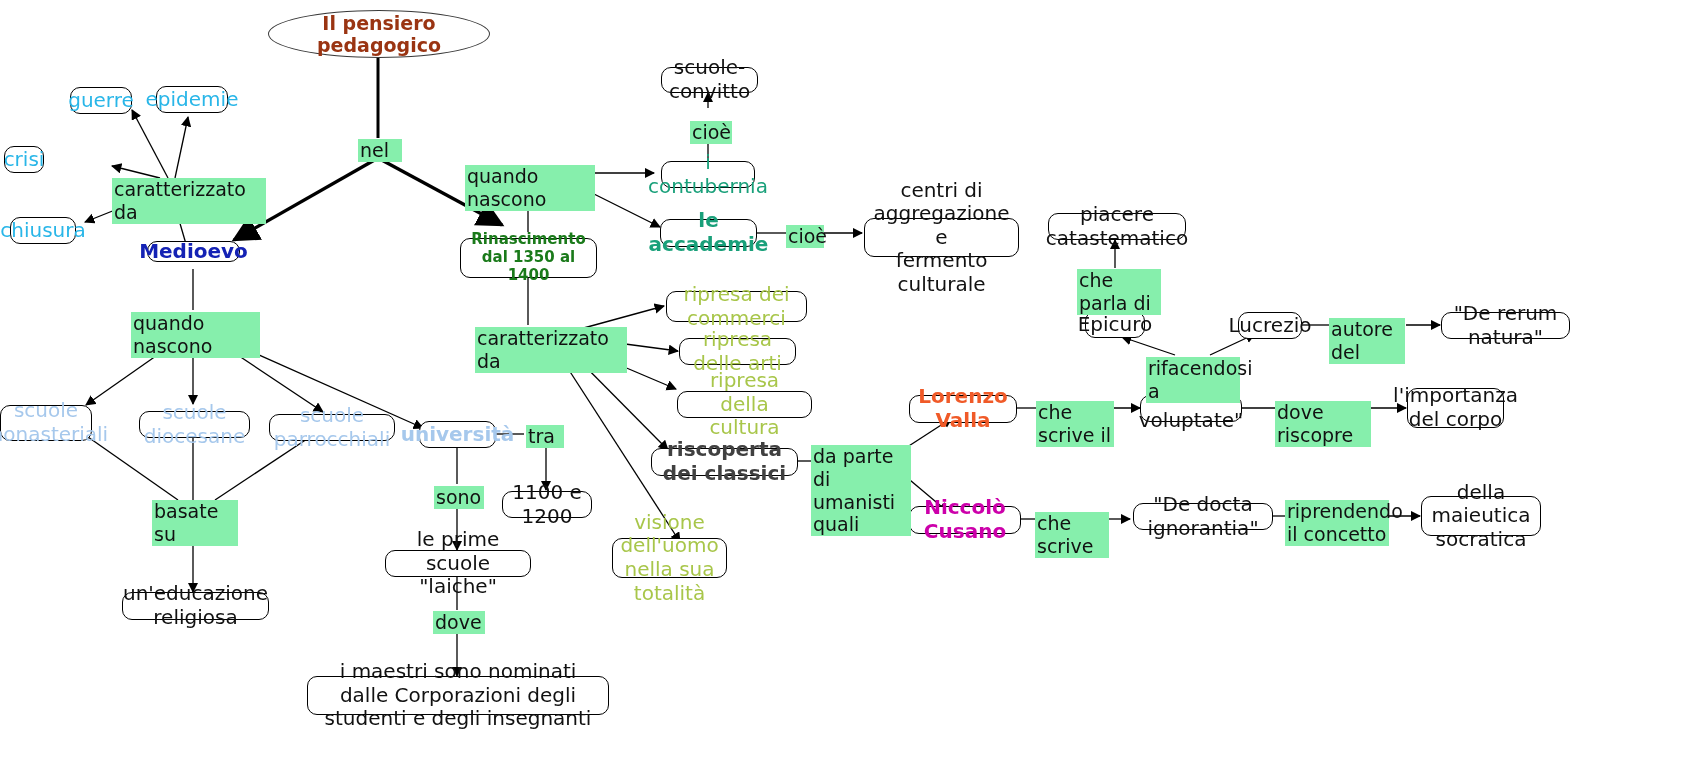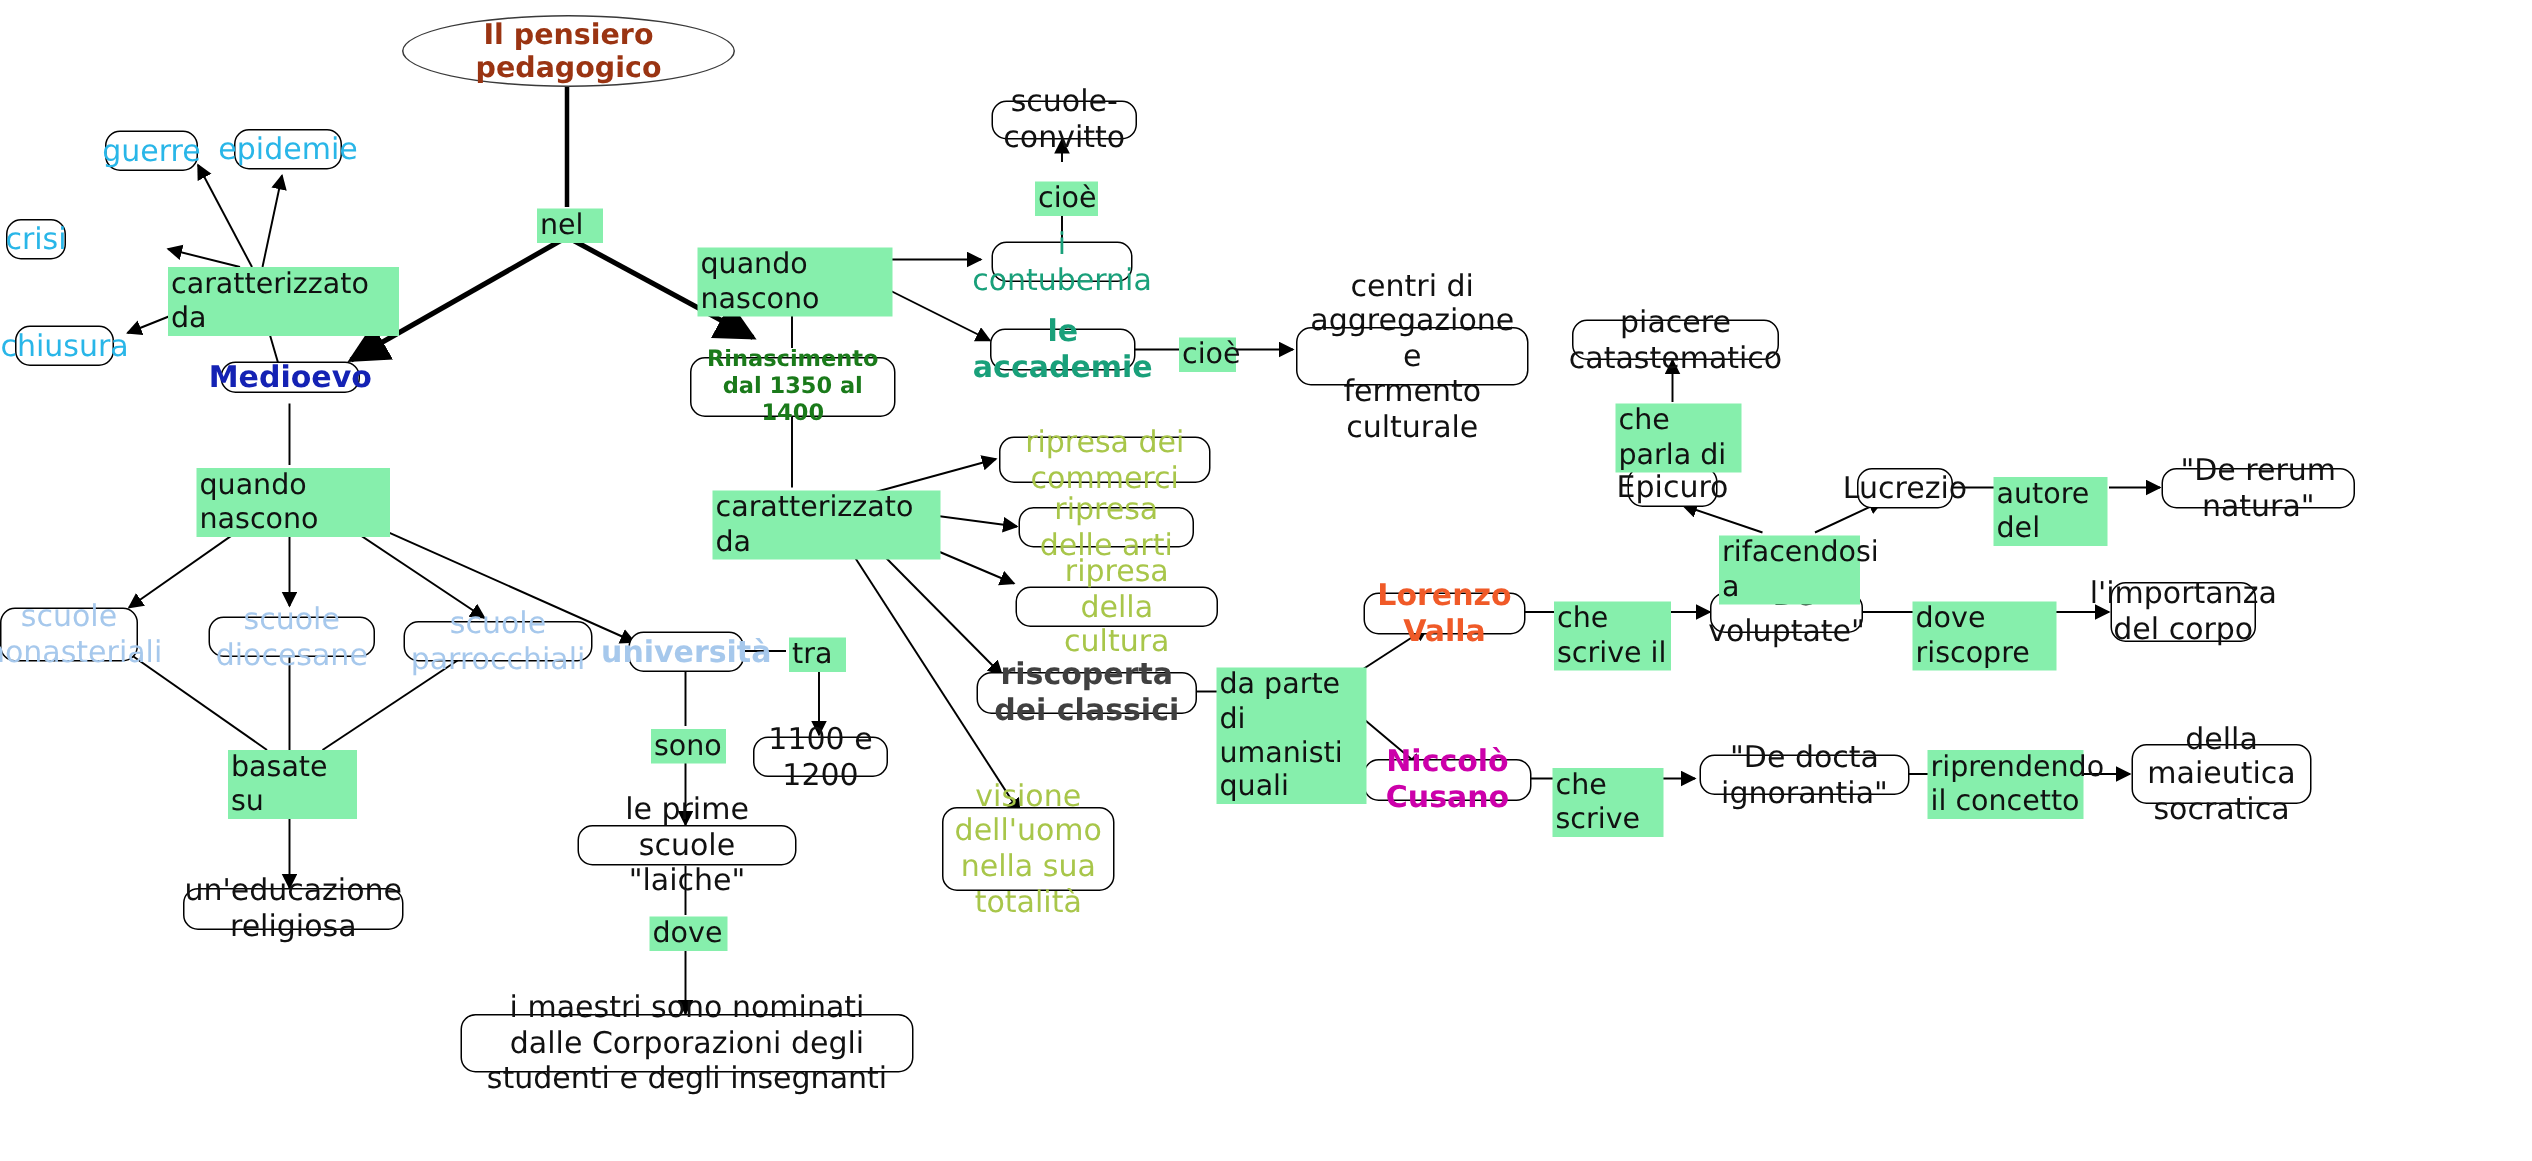--- a/index.html
+++ b/index.html
@@ -179,21 +179,21 @@
   </div>
   <div class="node olive" style="left:679px;top:338px;width:117px;height:27px;">
     <span>ripresa delle arti</span>
   </div>
   <div class="node olive" style="left:677px;top:391px;width:135px;height:27px;">
     <span>ripresa della cultura</span>
   </div>
   <div class="node brightgreen bold" style="left:651px;top:448px;width:147px;height:28px;">
     <span>riscoperta dei classici</span>
   </div>
-  <div class="node olive" style="left:628px;top:538px;width:115px;height:56px;">
+  <div class="node olive" style="left:612px;top:538px;width:115px;height:40px;">
     <span>visione dell'uomo
 nella sua totalità</span>
   </div>
 
   <div class="node" style="left:1048px;top:213px;width:138px;height:27px;">
     <span>piacere catastematico</span>
   </div>
   <div class="node" style="left:1085px;top:311px;width:60px;height:27px;">
     <span>Epicuro</span>
   </div>

